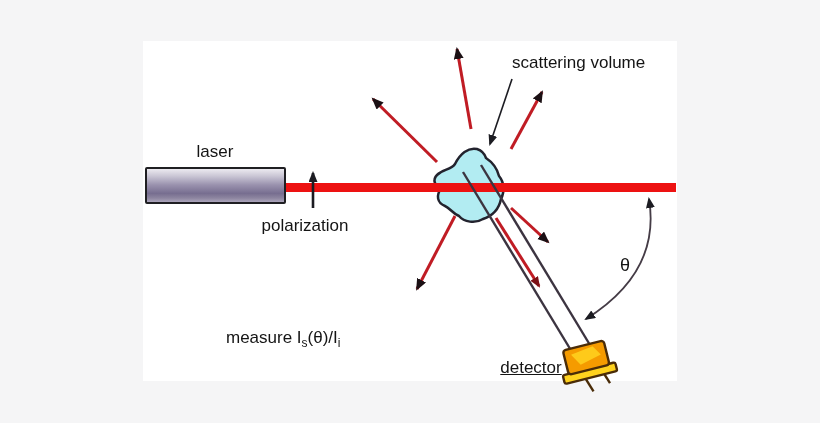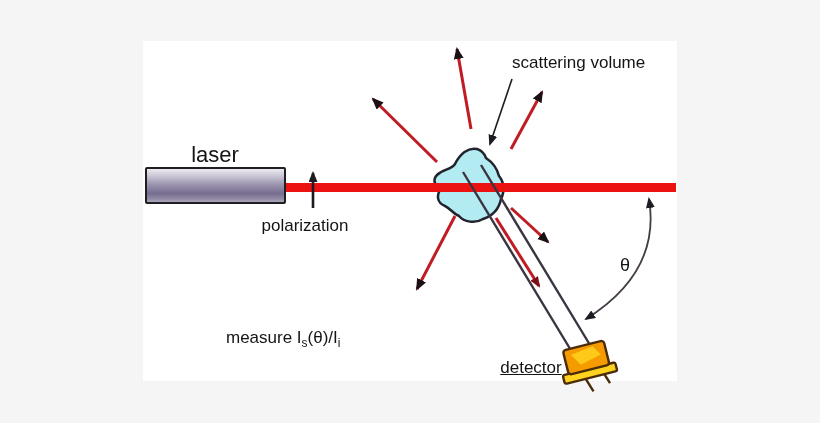--- a/index.html
+++ b/index.html
@@ -13,21 +13,21 @@
   .canvas{
     position:absolute;left:143px;top:41px;width:534px;height:340px;
     background:#ffffff;
   }
   .overlay{position:absolute;left:0;top:0;width:820px;height:423px;}
   .label{
     position:absolute;color:#141414;font-size:17px;line-height:1.15;
     white-space:nowrap;
   }
   .label.center{text-align:center;}
-  .lbl-laser{left:170px;top:142px;width:90px;font-size:22px;}
+  .lbl-laser{left:170px;top:142px;width:90px;font-size:17px;}
   .lbl-polarization{left:249px;top:216px;width:112px;}
   .lbl-scatvol{left:512px;top:53px;}
   .lbl-detector{left:481px;top:358px;width:100px;text-decoration:underline;}
   .lbl-theta{left:620px;top:255px;font-size:18px;}
   .lbl-measure{left:226px;top:328px;text-align:center;}
   .subtxt{font-size:12px;position:relative;top:4px;}
   .laser-box{
     position:absolute;left:145px;top:167px;width:137px;height:33px;
     border:2.5px solid #1f1f22;border-radius:2px;
     background:linear-gradient(180deg,#eceaf0 0%,#c9c5d4 22%,#9a92ae 48%,#776e90 74%,#8d85a0 88%,#aba4ba 100%);

